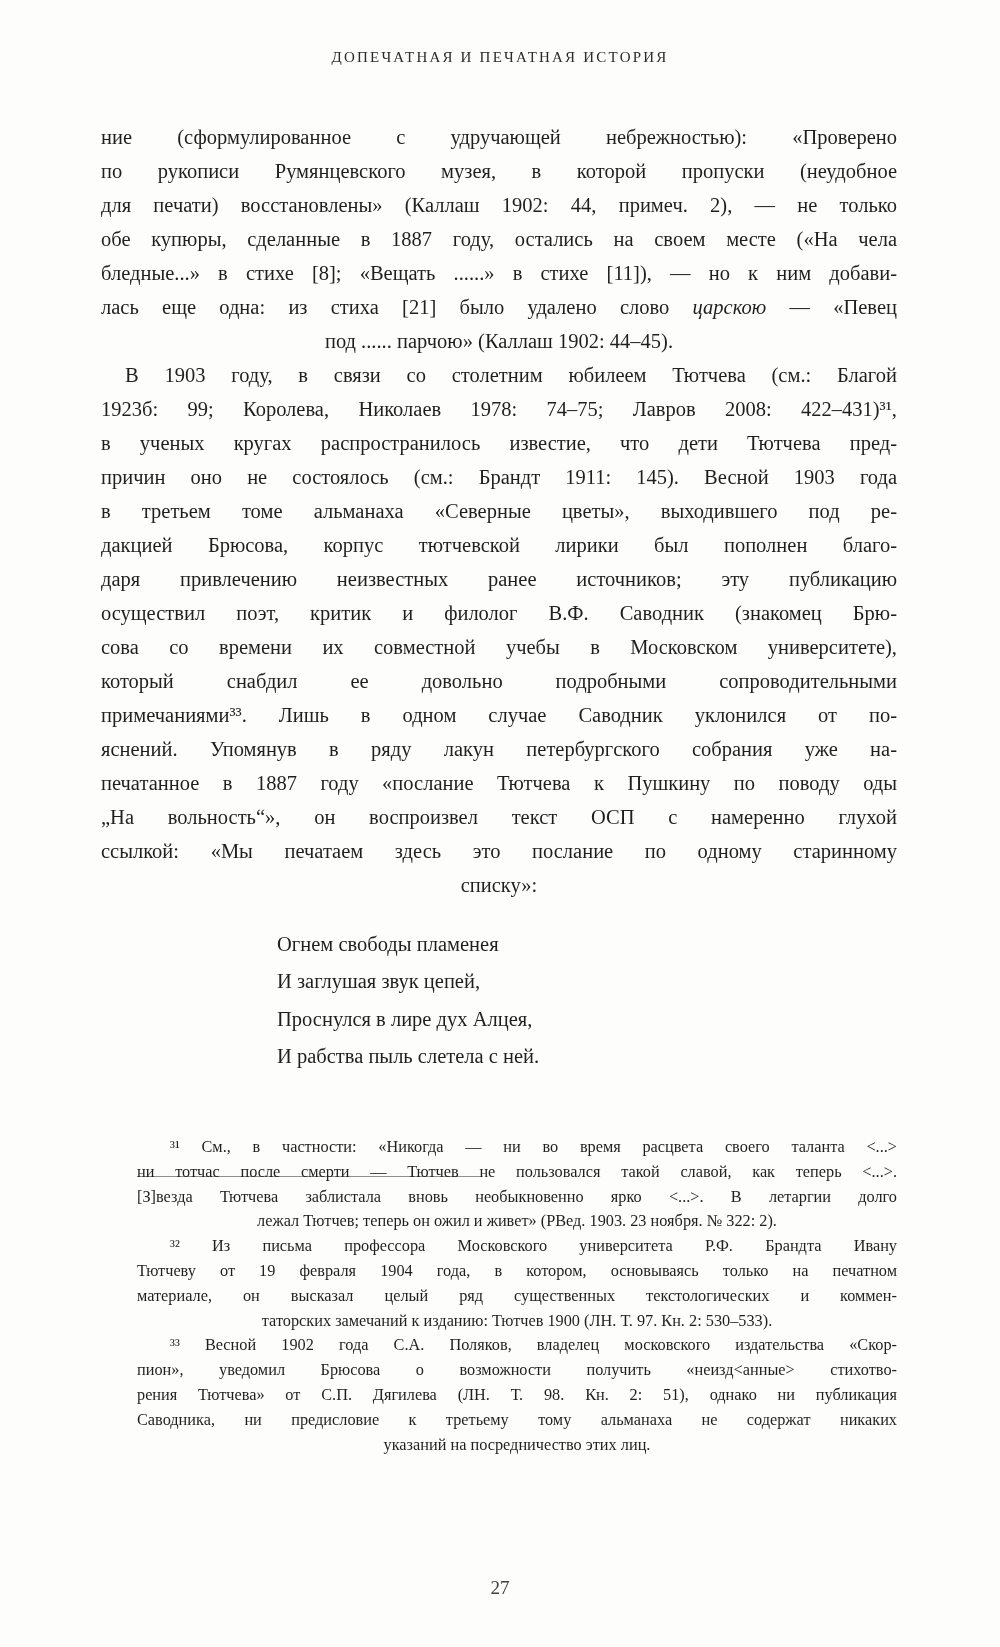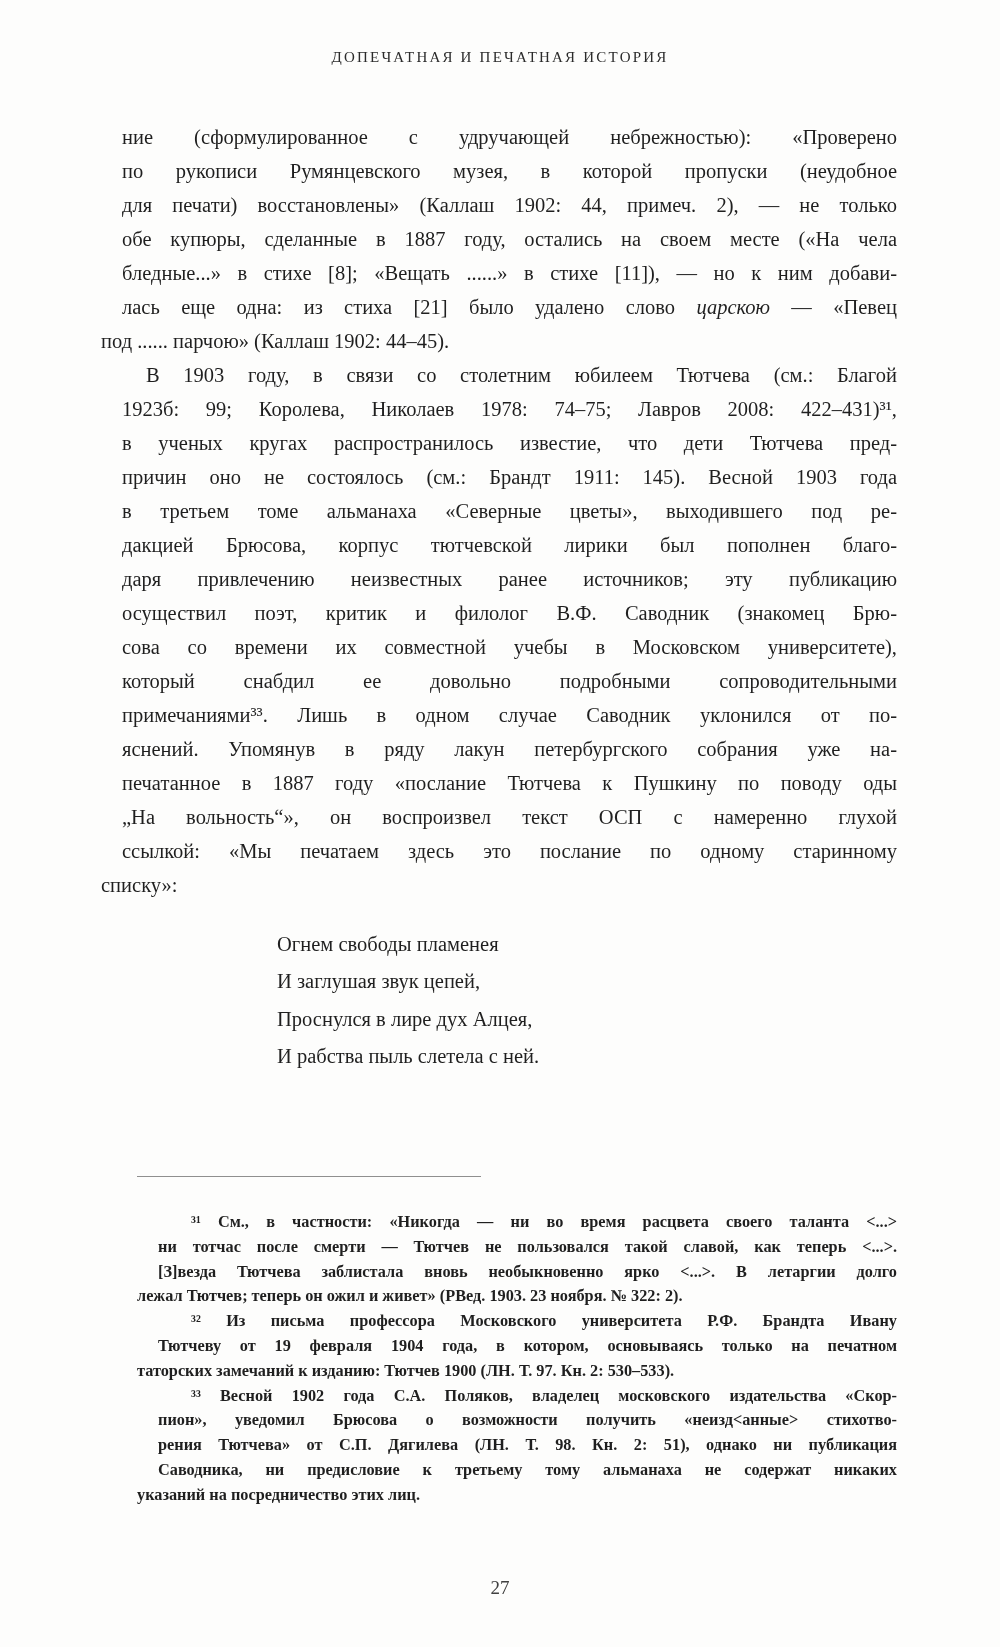--- a/index.html
+++ b/index.html
@@ -22,42 +22,41 @@
     letter-spacing: 2.2px;
     color: #2b2b2b;
   }
   .body-text {
     position: absolute;
     left: 101px; top: 120px;
     width: 796px;
     font-size: 20.5px;
     line-height: 34px;
   }
-  .line { text-align: left; }
-  .j { text-align: justify; text-align-last: justify; margin-left: 21px; }
+  .line { text-align: center; }
+  .j { text-align: justify; text-align-last: justify; }
   .ind { text-indent: 24px; }
   .verse {
     position: absolute;
     left: 277px; top: 926px;
     font-size: 20.5px;
     line-height: 37.3px;
   }
   .fn-rule {
     position: absolute;
     left: 137px; top: 1176px;
     width: 344px; height: 1px;
     background: #8f8f8f;
   }
   .footnotes {
     position: absolute;
-    left: 137px; top: 1210px;
+    left: 137px; top: 1135px;
     width: 760px;
     font-size: 16.3px;
     line-height: 24.8px;
-    font-weight: bold;
   }
   .fnind { text-indent: 33px; }
   .page-number {
     position: absolute;
     top: 1576px; left: 0;
     width: 100%;
     text-align: center;
     font-size: 19px;
     line-height: 24px;
     color: #404040;
@@ -113,20 +112,21 @@
   <div class="footnotes">
     <div class="footnote">
       <div class="line j fnind">³¹ См., в частности: «Никогда — ни во время расцвета своего таланта &lt;...&gt;</div>
       <div class="line j">ни тотчас после смерти — Тютчев не пользовался такой славой, как теперь &lt;...&gt;.</div>
       <div class="line j">[З]везда Тютчева заблистала вновь необыкновенно ярко &lt;...&gt;. В летаргии долго</div>
       <div class="line">лежал Тютчев; теперь он ожил и живет» (РВед. 1903. 23 ноября. № 322: 2).</div>
     </div>
     <div class="footnote">
       <div class="line j fnind">³² Из письма профессора Московского университета Р.Ф. Брандта Ивану</div>
       <div class="line j">Тютчеву от 19 февраля 1904 года, в котором, основываясь только на печатном</div>
+      <div class="line j">материале, он высказал целый ряд существенных текстологических и коммен-</div>
       <div class="line">таторских замечаний к изданию: Тютчев 1900 (ЛН. Т. 97. Кн. 2: 530–533).</div>
     </div>
     <div class="footnote">
       <div class="line j fnind">³³ Весной 1902 года С.А. Поляков, владелец московского издательства «Скор-</div>
       <div class="line j">пион», уведомил Брюсова о возможности получить «неизд&lt;анные&gt; стихотво-</div>
       <div class="line j">рения Тютчева» от С.П. Дягилева (ЛН. Т. 98. Кн. 2: 51), однако ни публикация</div>
       <div class="line j">Саводника, ни предисловие к третьему тому альманаха не содержат никаких</div>
       <div class="line">указаний на посредничество этих лиц.</div>
     </div>
   </div>

